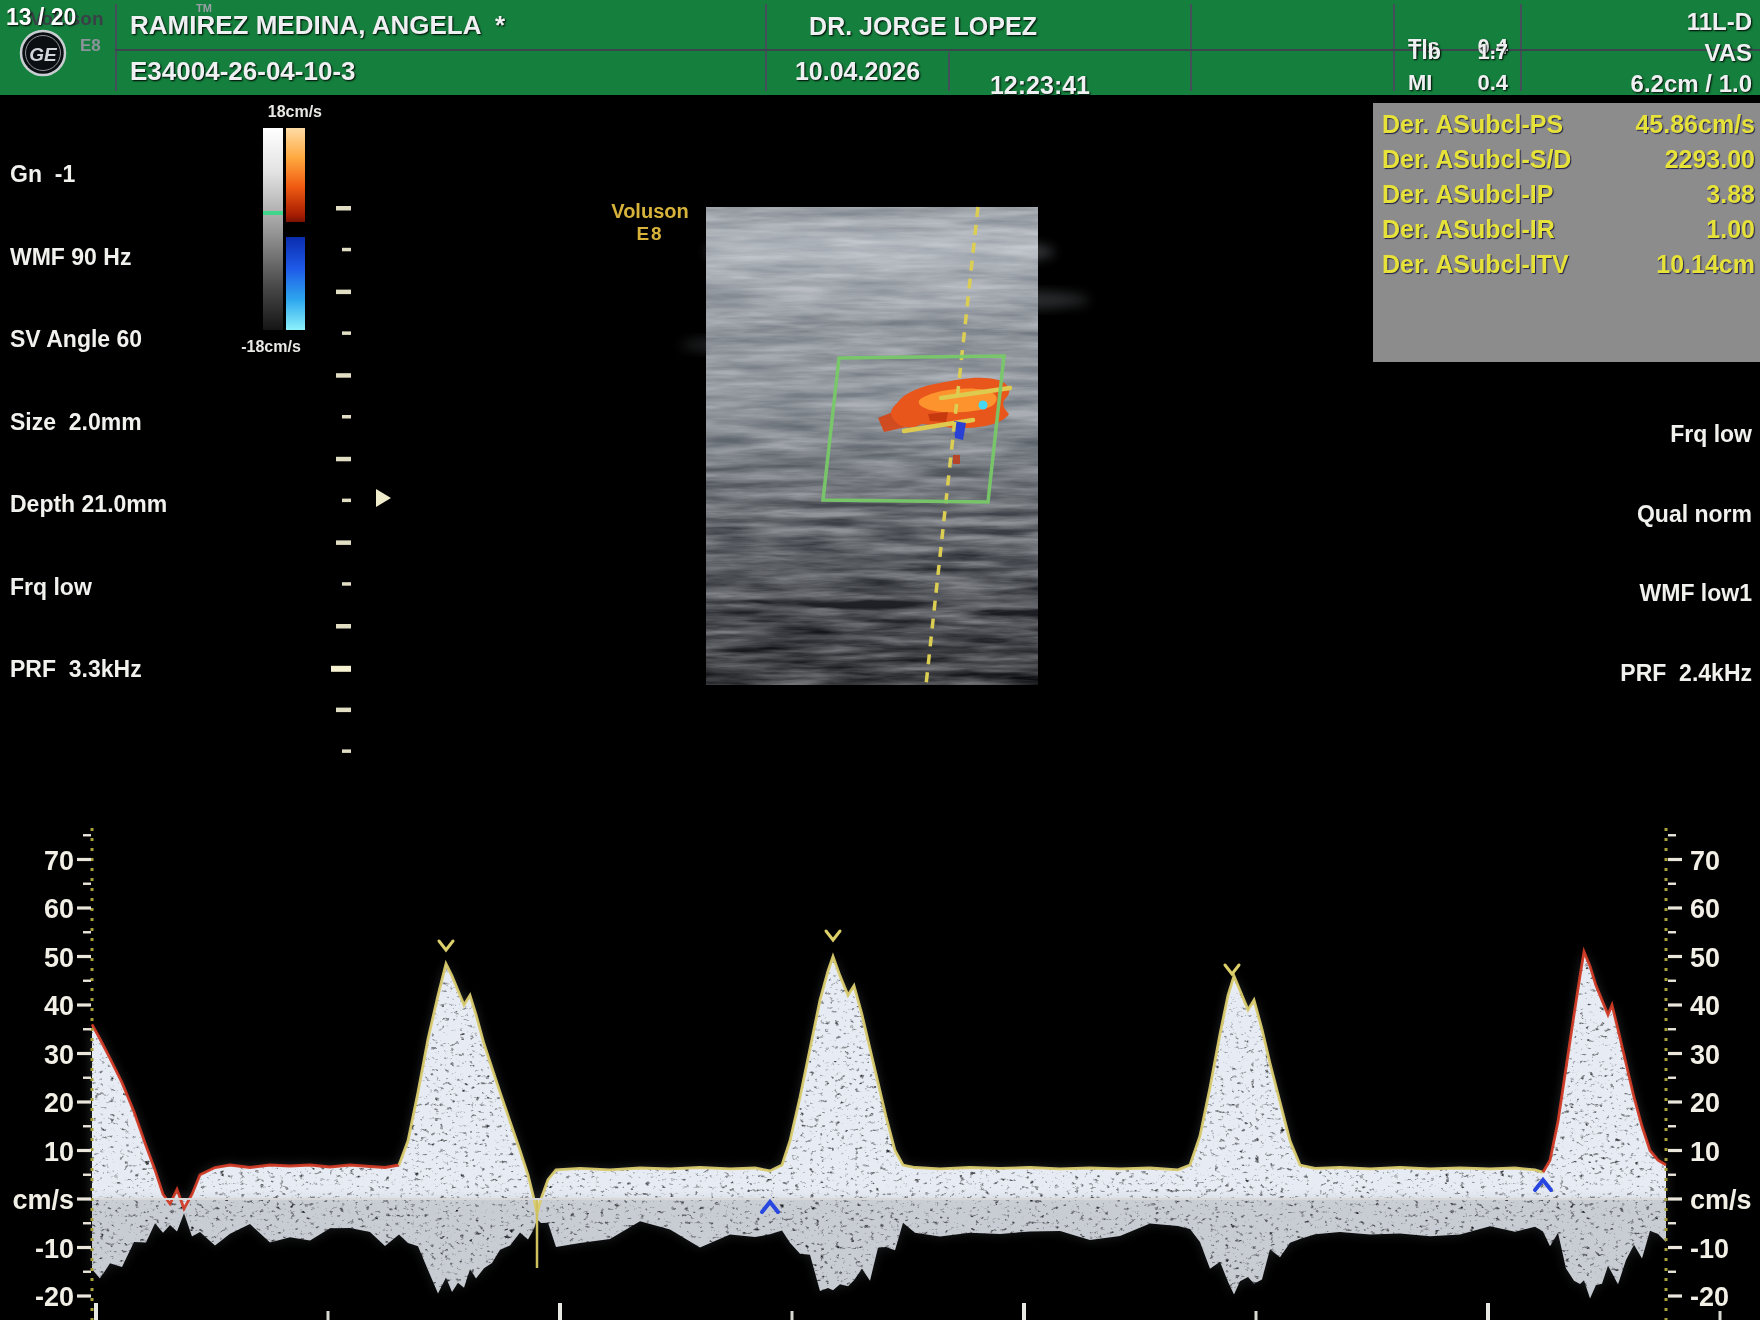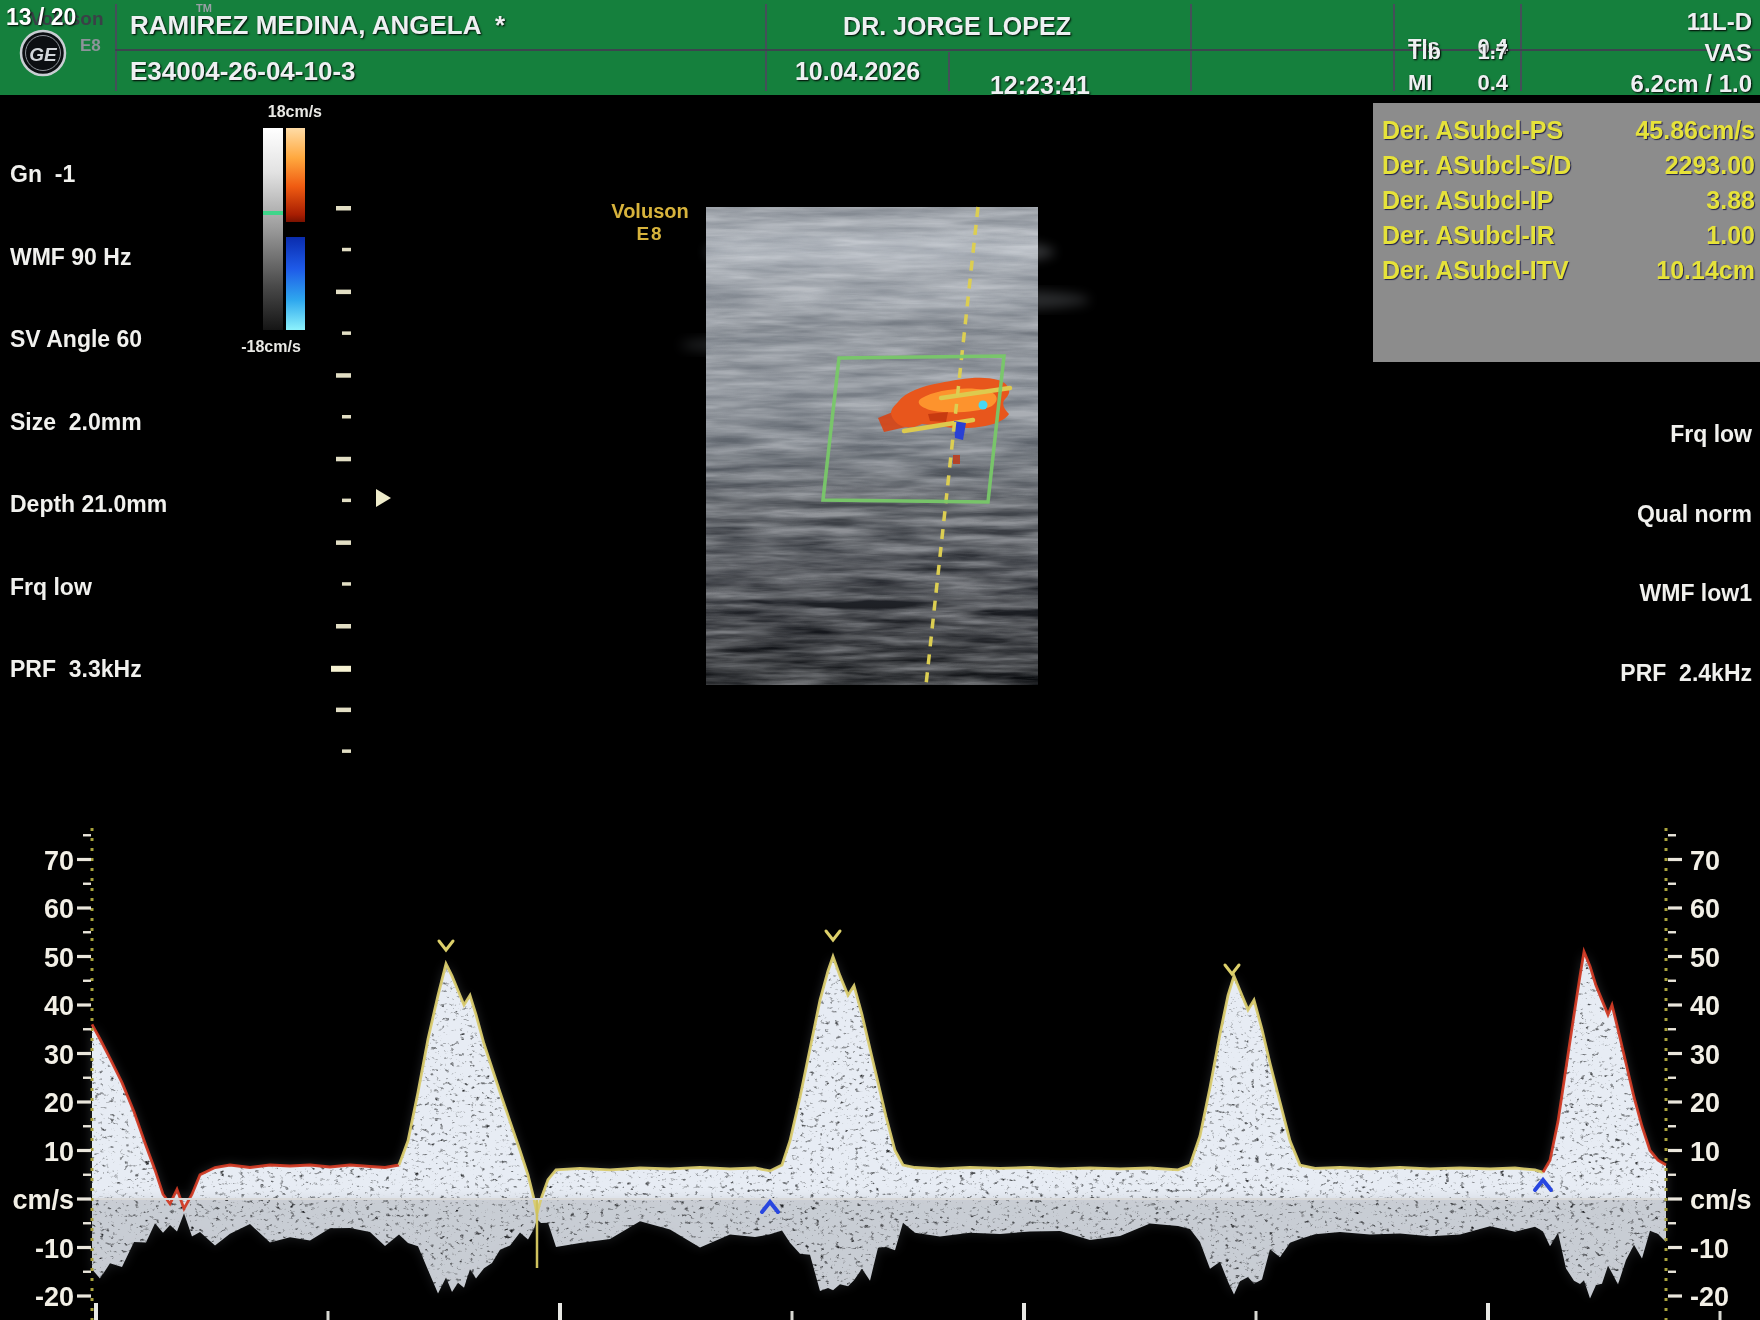--- a/index.html
+++ b/index.html
@@ -6,21 +6,21 @@
   #stage{position:relative;width:1760px;height:1320px;background:#000;overflow:hidden;
          font-family:"Liberation Sans",sans-serif;font-weight:bold;}
   .abs{position:absolute;}
   
   #header{position:absolute;left:0;top:0;width:1760px;height:95px;background:#15803d;}
   .hdiv-v{position:absolute;top:4px;width:2px;height:87px;background:#454f59;}
   .hdiv-h{position:absolute;left:115px;top:49px;width:1645px;height:2px;background:#3c454e;}
   .htxt{color:#eef0f2;font-size:26px;white-space:pre;text-shadow:1px 1px 2px #000;}
   #patient-name{left:130px;top:10px;}
   #patient-id{left:130px;top:56px;}
-  #physician{left:765px;top:12px;width:384px;text-align:center;font-size:25px;}
+  #physician{left:731px;top:12px;width:384px;text-align:center;font-size:25px;}
   #exam-date{left:770px;top:57px;width:175px;text-align:center;font-size:25px;}
   #exam-time{left:955px;top:71px;width:170px;text-align:center;font-size:25px;}
   .ti-row{position:absolute;left:1408px;width:100px;display:flex;justify-content:space-between;
           color:#eef0f2;font-size:22px;text-shadow:1px 1px 2px #000;}
   .probe-row{position:absolute;left:1530px;width:222px;text-align:right;color:#eef0f2;
           font-size:24px;text-shadow:1px 1px 2px #000;white-space:pre;}
   
   #frame-counter{left:6px;top:4px;color:#fff;font-size:23px;z-index:5;text-shadow:1px 1px 2px #000;white-space:pre;}
   #ghost-brand{left:30px;top:8px;color:#3a4047;font-size:19px;z-index:4;}
   #tm-mark{left:196px;top:2px;color:#9aa0a6;font-size:11px;z-index:5;}
@@ -289,21 +289,21 @@
         <rect x="1718.5" y="1311" width="3" height="9" fill="#d8d8d2"></rect>
       </g>
   </svg>
 
   <div class="abs" id="brand-overlay">
     <div class="l1">Voluson</div>
     <div class="l2">E8</div>
   </div>
 
   <div class="abs" id="meas-panel">
-    <div class="meas-row" style="padding-top:10px;">
+    <div class="meas-row" style="padding-top:4px;">
       <span>Der. ASubcl-PS</span>
       <span>45.86cm/s</span>
     </div>
     <div class="meas-row">
       <span>Der. ASubcl-S/D</span>
       <span>2293.00</span>
     </div>
     <div class="meas-row">
       <span>Der. ASubcl-IP</span>
       <span>3.88</span>

